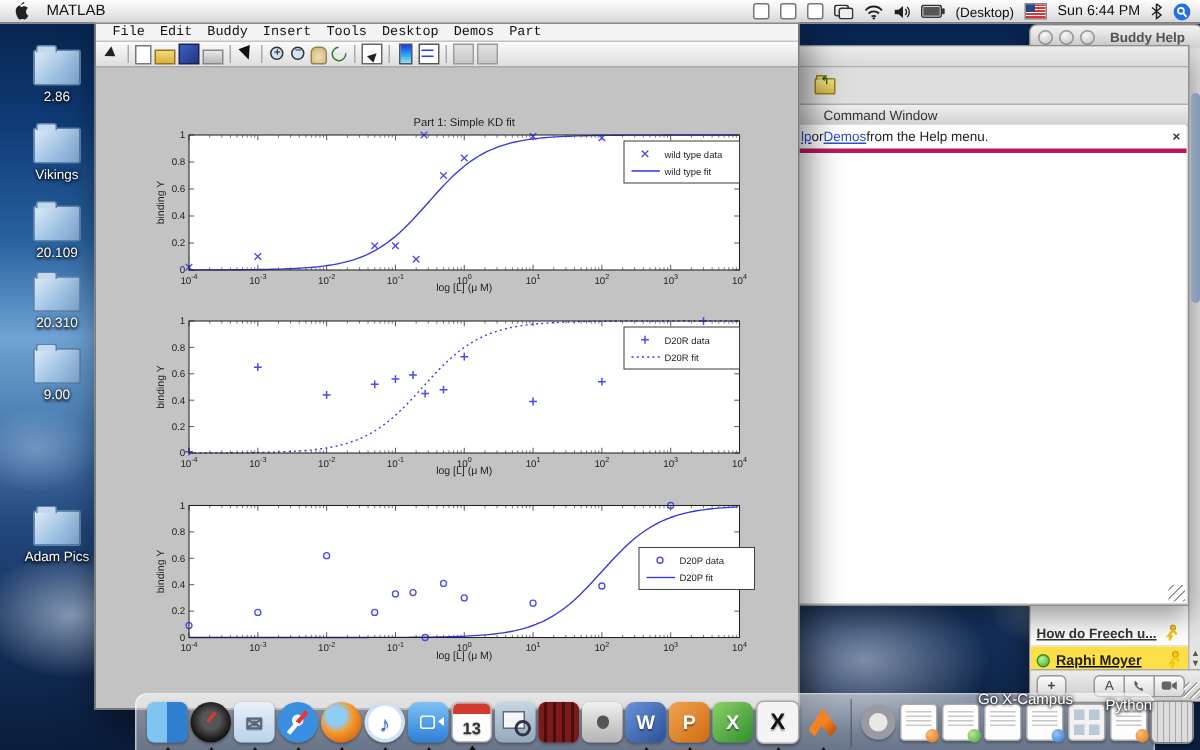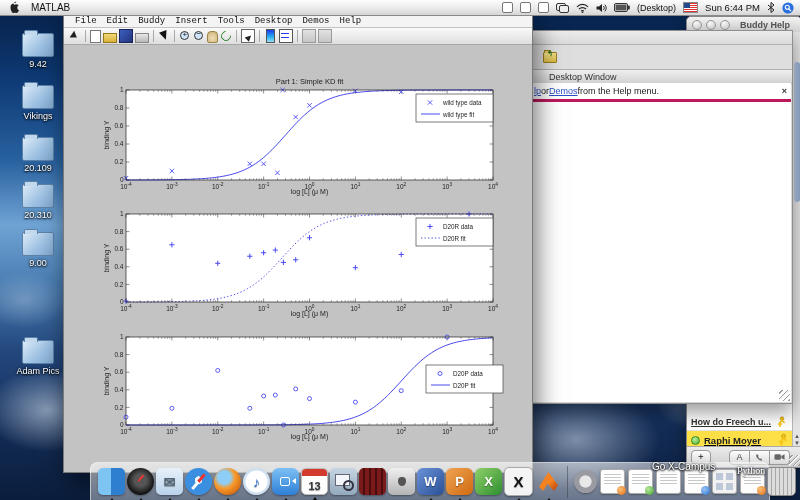--- a/index.html
+++ b/index.html
@@ -170,21 +170,21 @@
 </style>
 </head>
 <body>
 
 <div class="screen">
   <div class="wallpaper"></div>
 
   <div class="folders" id="folders">
       <div class="folder" style="left: 8px; top: 33px;">
         <div class="fico"></div>
-        <div class="flabel">9.42</div>
+        <div class="flabel">2.86</div>
       </div>
       <div class="folder" style="left: 8px; top: 85px;">
         <div class="fico"></div>
         <div class="flabel">Vikings</div>
       </div>
       <div class="folder" style="left: 8px; top: 137px;">
         <div class="fico"></div>
         <div class="flabel">20.109</div>
       </div>
       <div class="folder" style="left: 8px; top: 184px;">
@@ -195,21 +195,21 @@
         <div class="fico"></div>
         <div class="flabel">9.00</div>
       </div>
       <div class="folder" style="left: 8px; top: 340px;">
         <div class="fico"></div>
         <div class="flabel">Adam Pics</div>
       </div>
     </div>
 
   <span class="desk-label" style="left:652px;top:461px;">Go X-Campus</span>
-  <span class="desk-label" style="left:737px;top:465px;font-family:Liberation Serif, serif;">Python</span>
+  <span class="desk-label" style="left:737px;top:465px;">Python</span>
 
   <div class="buddy">
     <div class="buddy-tb">
       <span class="tl"></span>
       <span class="tl"></span>
       <span class="tl"></span>
       <span class="buddy-title">Buddy Help</span>
     </div>
     <div class="buddy-body">
       <div style="position:absolute;left:0;right:0;top:382px;">
@@ -255,21 +255,21 @@
       <div class="grip"></div>
     </div>
   </div>
 
   <div class="mlwin">
     <div class="ml-top"></div>
     <div class="ml-tools">
       <span class="ml-folder"></span>
     </div>
     <div class="ml-cwhead">
-      <span>Desktop Window</span>
+      <span>Command Window</span>
     </div>
     <div class="ml-body">
       <div class="ml-banner">
         <a href="#">lp</a>
           <span> or </span>
           <a href="#">Demos</a>
           <span> from the Help menu.</span>
         <span class="ml-x">×</span>
       </div>
     </div>
@@ -278,21 +278,21 @@
 
   <div class="figwin">
     <div class="fig-menus" id="fig-menus">
         <span>File</span>
         <span>Edit</span>
         <span>Buddy</span>
         <span>Insert</span>
         <span>Tools</span>
         <span>Desktop</span>
         <span>Demos</span>
-        <span>Help</span>
+        <span>Part</span>
       </div>
     <div class="fig-toolbar" id="fig-toolbar">
         <div class="tbi tbi-dock-arrow"></div>
         <div class="tsep"></div>
         <div class="tbi tbi-new-figure"></div>
         <div class="tbi tbi-open-file"></div>
         <div class="tbi tbi-save-figure"></div>
         <div class="tbi tbi-print-figure"></div>
         <div class="tsep"></div>
         <div class="tbi tbi-edit-arrow"></div>

